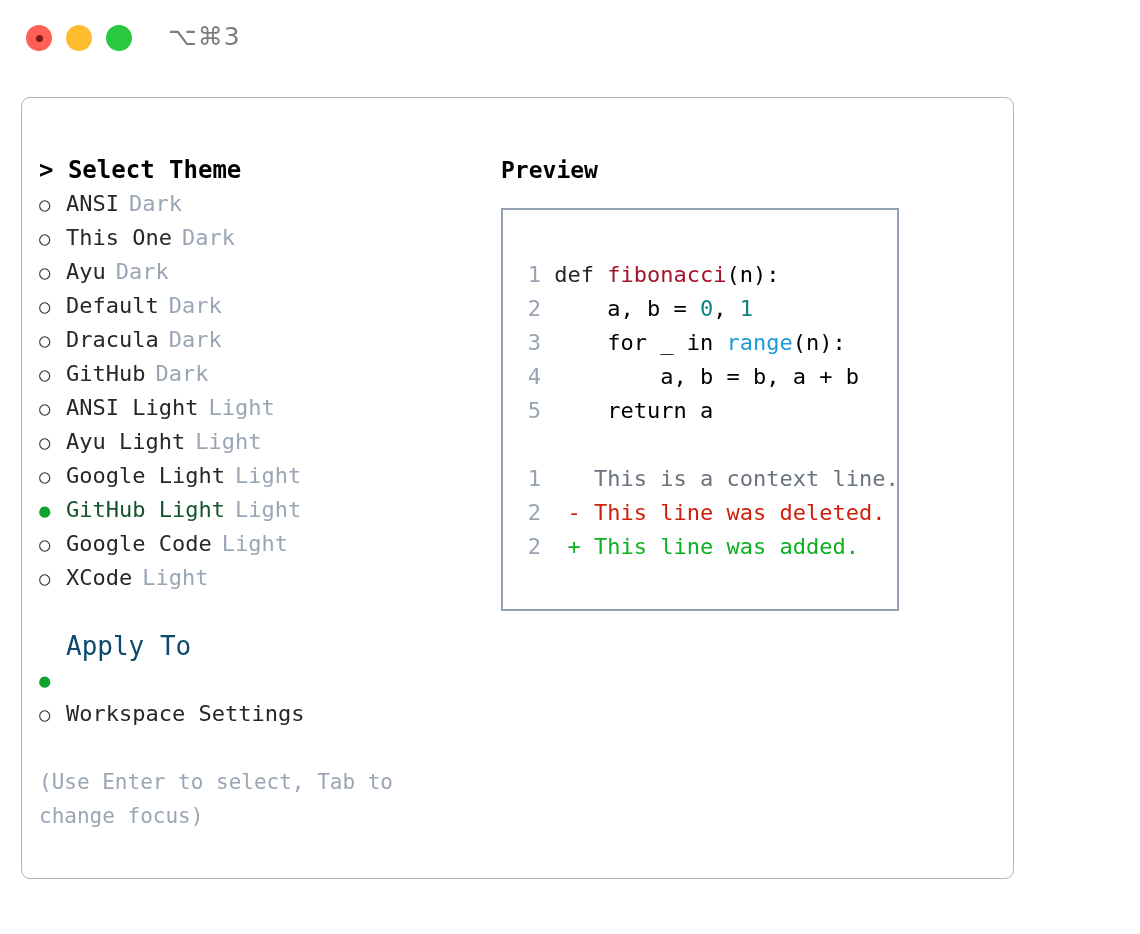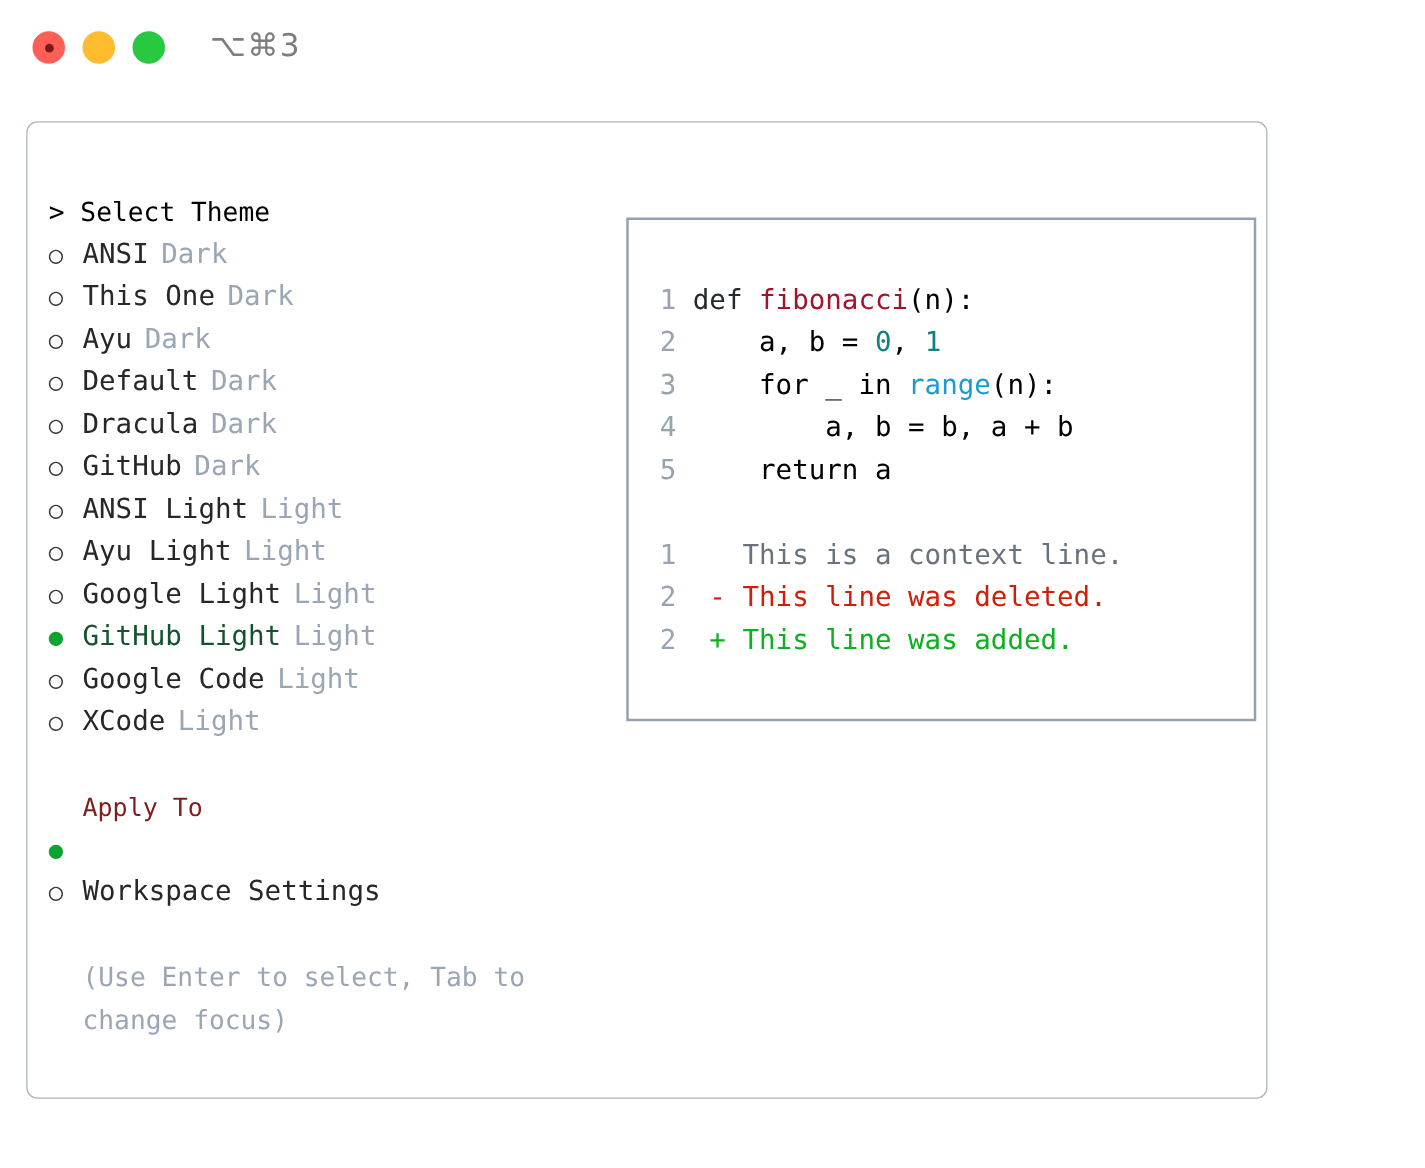--- a/index.html
+++ b/index.html
@@ -88,22 +88,22 @@
 
   
   .left-col {
     position: absolute;
     left: 17px;
     top: 55px;
     width: 440px;
   }
 
   .header-row {
-    font-size: 21px;
-    font-weight: normal;
+    font-size: 24px;
+    font-weight: bold;
     color: #000000;
     line-height: 34px;
     white-space: pre;
     margin-bottom: 0px;
   }
 
   .opt-row {
     display: flex;
     align-items: baseline;
     line-height: 34px;
@@ -127,53 +127,52 @@
   }
   .opt-row.selected .opt-label {
     color: #14532d;
   }
   .opt-suffix {
     color: #9aa6b5;
     padding-left: 10px;
   }
 
   .section-head {
-    font-size: 20px;
-    color: #7f1d1d;
+    font-size: 26px;
+    color: #0c4a6e;
     line-height: 34px;
     padding-left: 27px;
     white-space: pre;
     margin-top: 34px;
   }
 
   .hint {
     margin-top: 34px;
     font-size: 21px;
     line-height: 34px;
     color: #9aa6b5;
     width: 405px;
-    margin-left: 27px;
   }
 
   
   .right-col {
     position: absolute;
     left: 479px;
     top: 55px;
     width: 490px;
   }
   .preview-title {
     font-size: 23px;
     font-weight: bold;
     color: #000000;
     line-height: 34px;
   }
   .preview-box {
     margin-top: 21px;
-    width: 504px;
+    width: 398px;
     height: 403px;
     border: 2px solid #94a1b2;
     box-sizing: border-box;
     background: #ffffff;
     position: relative;
   }
   .code {
     position: absolute;
     left: 12px;
     top: 48px;
@@ -241,20 +240,21 @@
       <div class="section-head">Apply To</div>
       <div id="apply-options">
           <div class="opt-row selected"><span class="bullet sel">●</span></div>
           <div class="opt-row"><span class="bullet">○</span><span class="opt-label">Workspace Settings</span></div>
         </div>
 
       <div class="hint">(Use Enter to select, Tab to change focus)</div>
     </div>
 
     <div class="right-col">
+      <div class="preview-title">Preview</div>
       <div class="preview-box">
         <div class="code" id="code-block"><div class="code-line"><span class="lno">1</span><span> </span><span class="tok-def">def </span><span class="tok-fn">fibonacci</span><span>(n):</span></div><div class="code-line"><span class="lno">2</span><span>     </span><span>a, b = </span><span class="tok-num">0</span><span>, </span><span class="tok-num">1</span></div><div class="code-line"><span class="lno">3</span><span>     </span><span>for _ in </span><span class="tok-bi">range</span><span>(n):</span></div><div class="code-line"><span class="lno">4</span><span>         </span><span>a, b = b, a + b</span></div><div class="code-line"><span class="lno">5</span><span>     </span><span>return a</span></div></div>
         <div class="diff" id="diff-block"><div class="code-line"><span class="lno">1</span><span class="d-ctx">    </span><span class="d-ctx">This is a context line.</span></div><div class="code-line"><span class="lno">2</span><span class="d-del">  - </span><span class="d-del">This line was deleted.</span></div><div class="code-line"><span class="lno">2</span><span class="d-add">  + </span><span class="d-add">This line was added.</span></div></div>
       </div>
     </div>
 
   </div>
 </div>
 
 </body></html>

